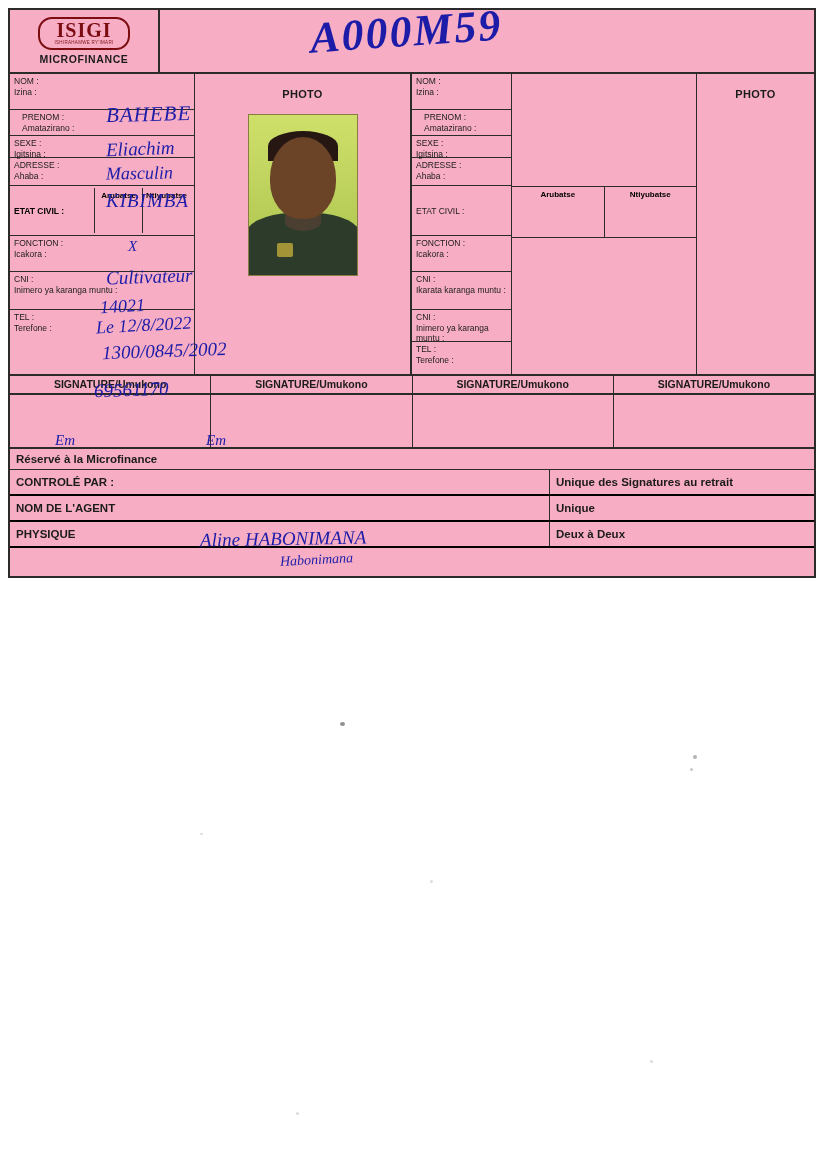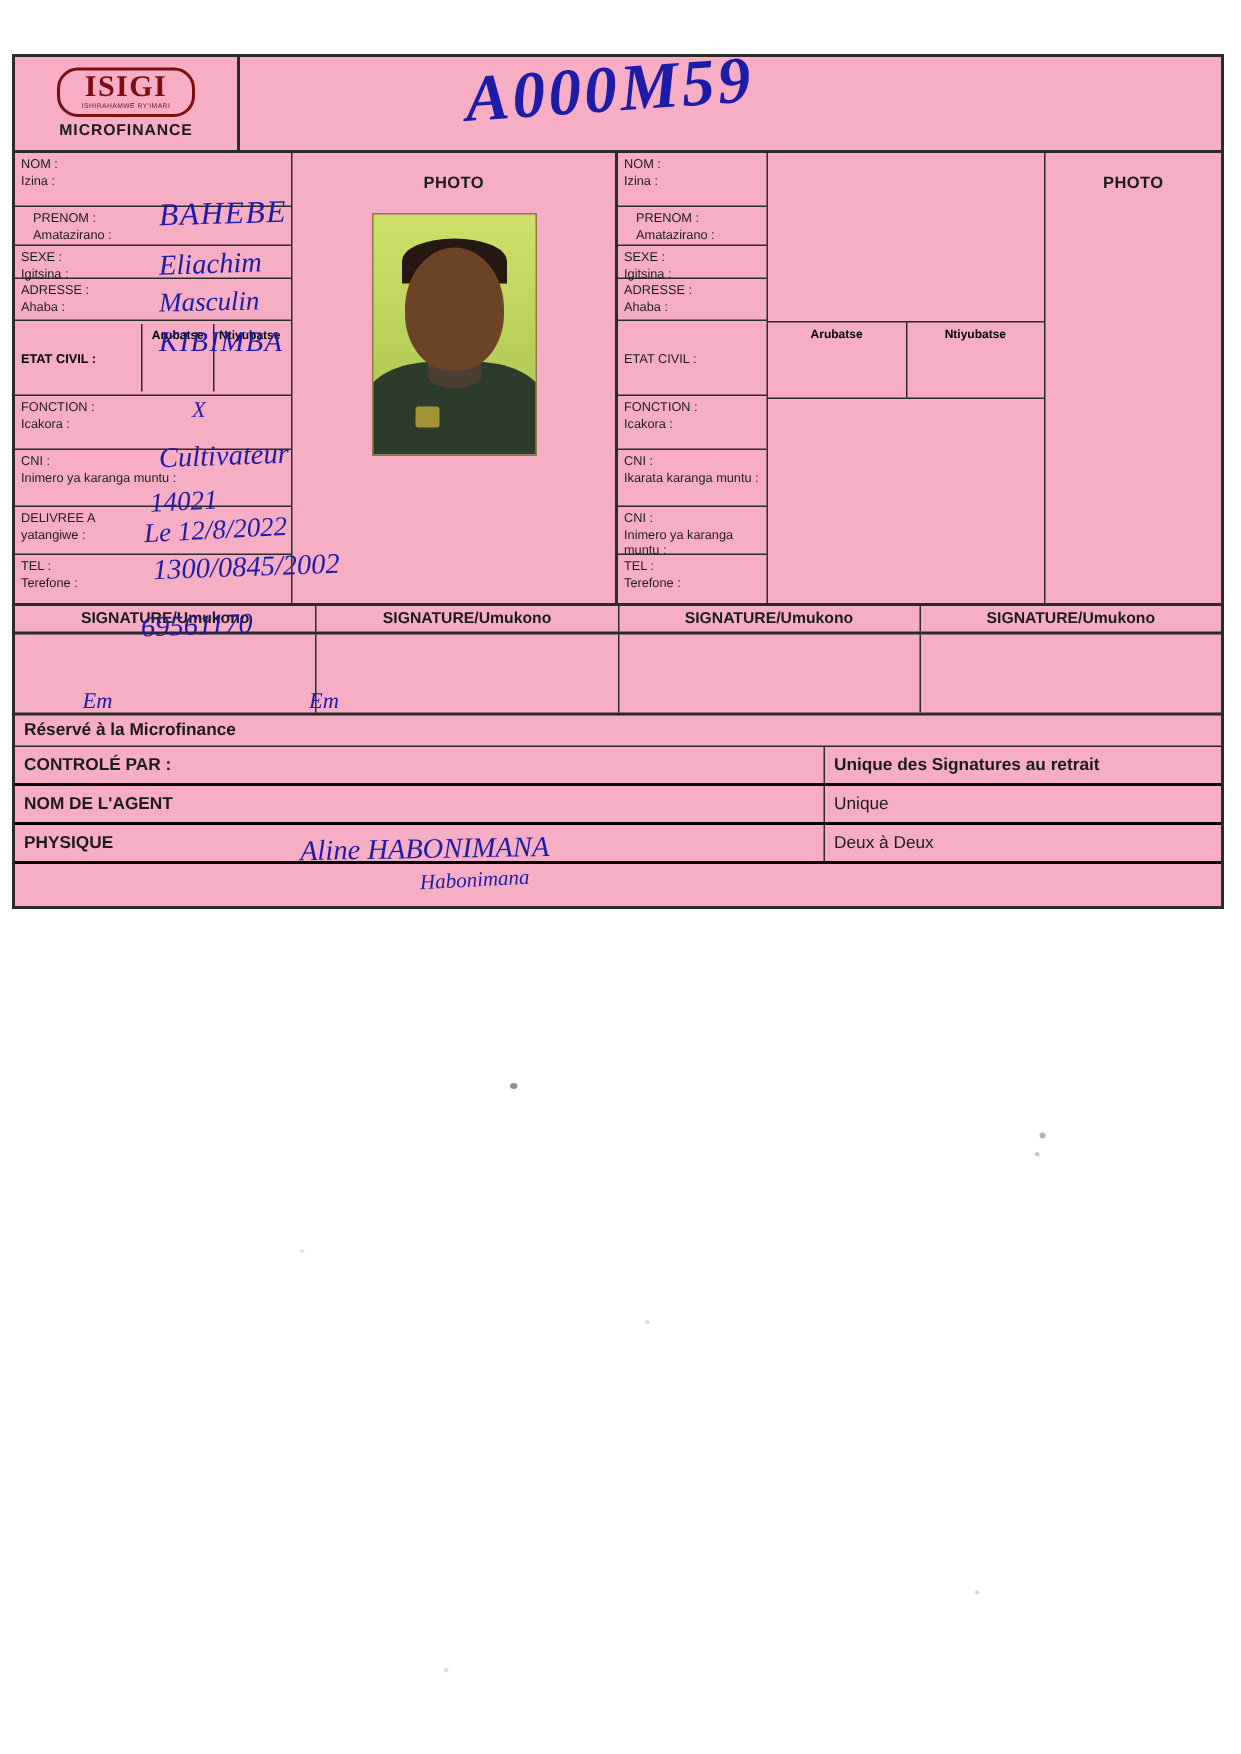--- a/index.html
+++ b/index.html
@@ -18,21 +18,20 @@
   
   .sheet {
     position: absolute;
     left: 8px;
     top: 8px;
     width: 808px;
     height: 570px;
     background: #f7aec4;
     border: 2px solid #2b2b2b;
     box-sizing: border-box;
-    margin-top: 28px;
   }
 
   
   .speck {
     position: absolute;
     background: #cfcfcf;
     border-radius: 50%;
     opacity: .75;
   }
 
@@ -342,21 +341,21 @@
   }
   .res-right {
     flex: 1;
     padding: 0 6px;
     font-size: 11.5px;
     font-weight: bold;
     color: #1b1b1b;
     display: flex;
     align-items: center;
   }
-  .res-right.plain { font-weight: normal; text-align: center; }
+  .res-right.plain { font-weight: bold; text-align: center; }
 </style>
 </head>
 <body>
 
 <div class="sheet">
 
   <div class="header">
     <div class="logo-box">
       <div class="logo-badge">
         <span class="logo-main">ISIGI</span>
@@ -405,24 +404,20 @@
         <div class="frow h-fonc">
           <span class="flab">FONCTION :</span>
           <span class="flab sub">Icakora :</span>
         </div>
 
         <div class="frow h-cni">
           <span class="flab">CNI :</span>
           <span class="flab sub">Inimero ya karanga muntu :</span>
         </div>
 
-        <div class="frow h-del">
-          <span class="flab">DELIVREE A</span>
-          <span class="flab sub">yatangiwe :</span>
-        </div>
 
         <div class="frow h-tel">
           <span class="flab">TEL :</span>
           <span class="flab sub">Terefone :</span>
         </div>
       </div>
 
       <div class="photo-col">
         <div class="photo-label">PHOTO</div>
         <div class="photo-img">

